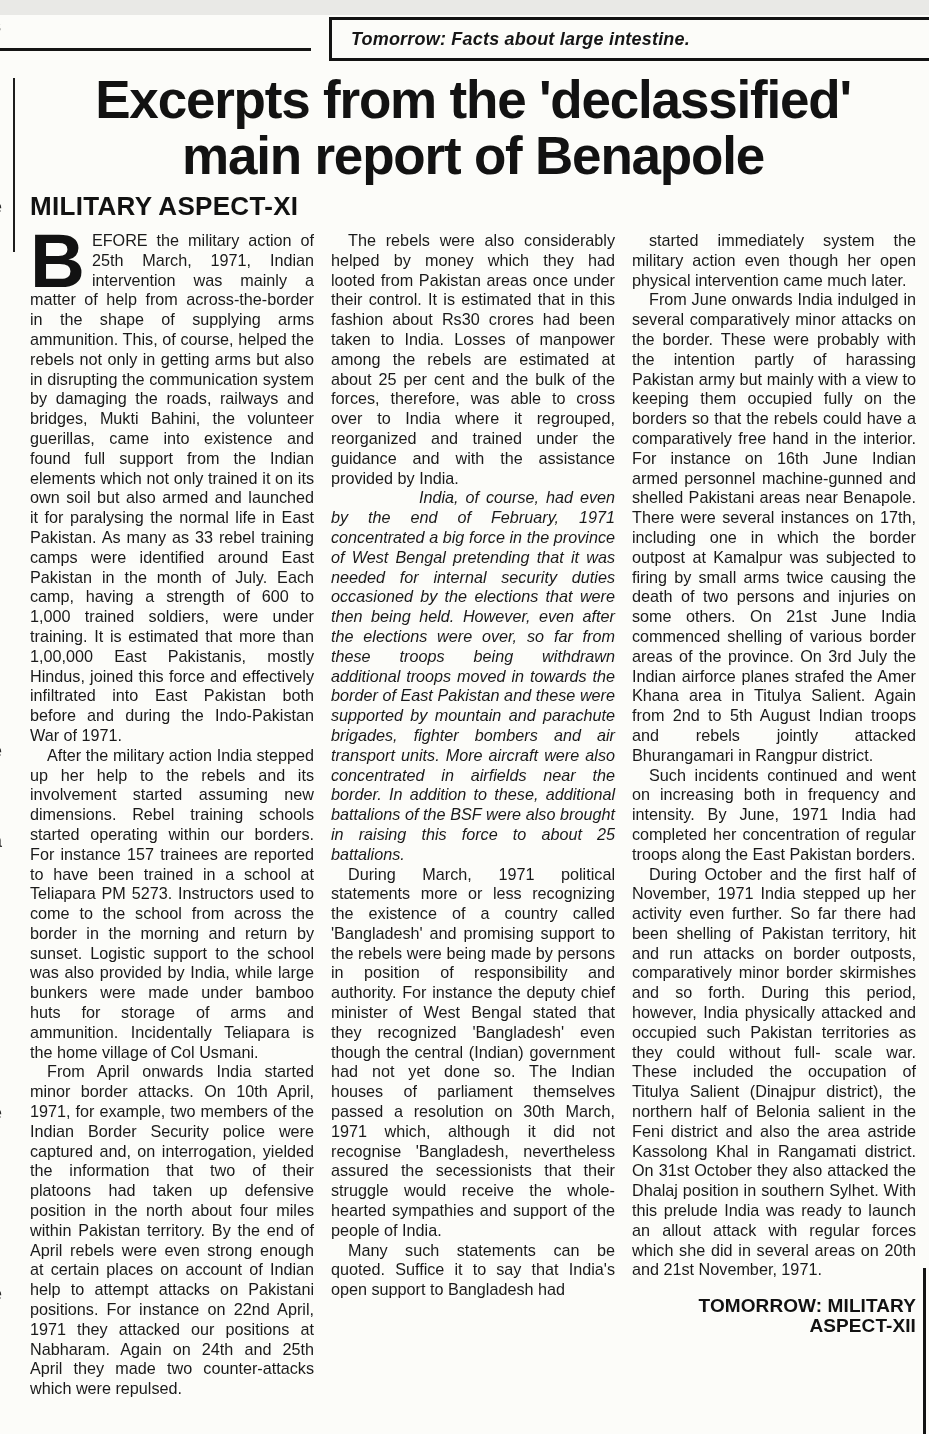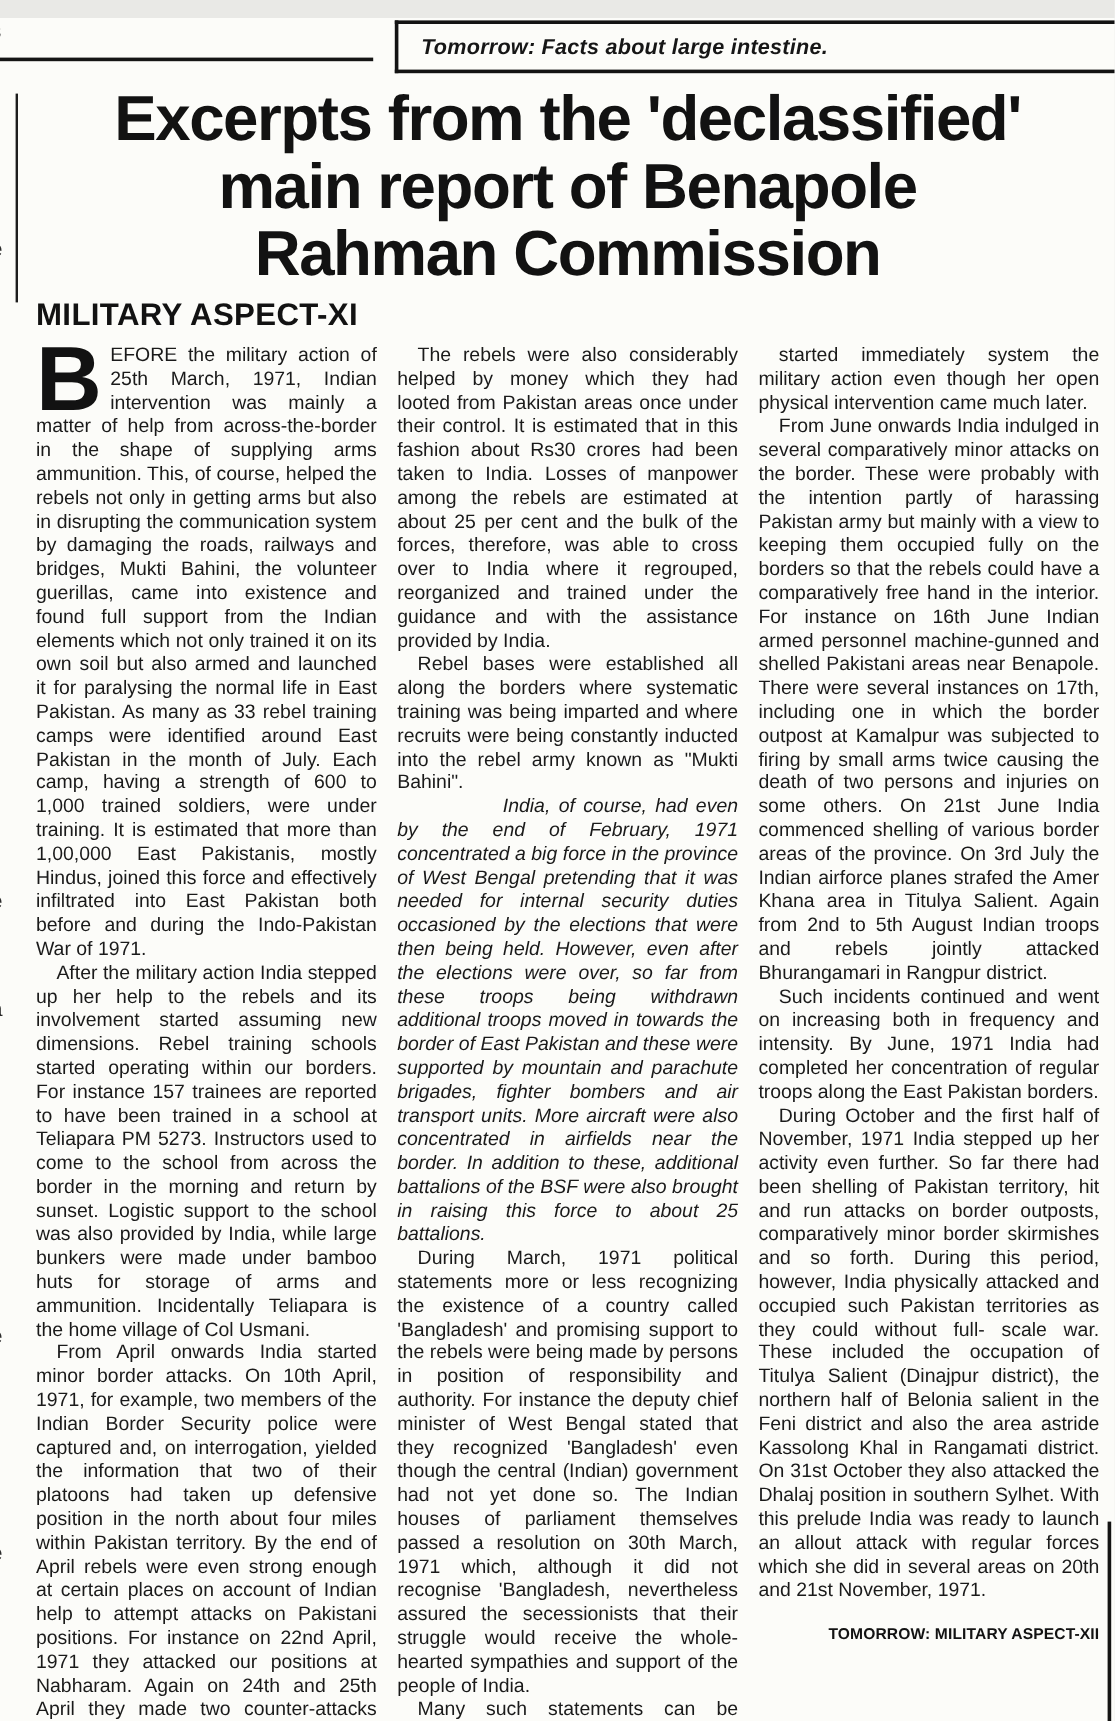--- a/index.html
+++ b/index.html
@@ -33,21 +33,21 @@
   .columns{display:flex;gap:17px;margin-top:9px;}
   .col{
     flex:0 0 284px;width:284px;
     font-size:16.2px;line-height:19.8px;text-align:justify;color:#1a1a1a;
   }
   .col p{margin:0;text-indent:17px;}
   .col p.lead{text-indent:0;}
   .col p.big-indent{text-indent:88px;font-style:italic;}
   .drop-cap{float:left;font-weight:700;font-size:76px;line-height:58px;margin:1px 7px 0 0;color:#121212;}
   .tomorrow-footer{
-    font-weight:700;font-size:13px;margin-top:16px;text-align:right;
+    font-weight:700;font-size:19px;margin-top:16px;text-align:right;
     letter-spacing:.1px;text-indent:0;color:#121212;
   }
 </style>
 </head>
 <body>
 
 <div class="page">
 
   <div class="edge-strip">
       <span class="frag">s</span>
@@ -73,33 +73,31 @@
   <div class="banner">
     <span>Tomorrow: Facts about large intestine.</span>
   </div>
 
   <div class="headline-rule"></div>
 
   <div class="content">
     <h1 class="headline">
       <span class="hl-line">Excerpts from the 'declassified'</span>
       <span class="hl-line">main report of Benapole</span>
-      <span class="hl-line">Rahman Commission</span>
     </h1>
     <h2 class="subhead">MILITARY ASPECT-XI</h2>
 
     <div class="columns">
       <div class="col">
           <p class="lead"><span class="drop-cap">B</span>EFORE the military action of 25th March, 1971, Indian intervention was mainly a matter of help from across-the-border in the shape of supplying arms ammunition. This, of course, helped the rebels not only in getting arms but also in disrupting the communication system by damaging the roads, railways and bridges, Mukti Bahini, the volunteer guerillas, came into existence and found full support from the Indian elements which not only trained it on its own soil but also armed and launched it for paralysing the normal life in East Pakistan. As many as 33 rebel training camps were identified around East Pakistan in the month of July. Each camp, having a strength of 600 to 1,000 trained soldiers, were under training. It is estimated that more than 1,00,000 East Pakistanis, mostly Hindus, joined this force and effectively infiltrated into East Pakistan both before and during the Indo-Pakistan War of 1971.</p>
           <p>After the military action India stepped up her help to the rebels and its involvement started assuming new dimensions. Rebel training schools started operating within our borders. For instance 157 trainees are reported to have been trained in a school at Teliapara PM 5273. Instructors used to come to the school from across the border in the morning and return by sunset. Logistic support to the school was also provided by India, while large bunkers were made under bamboo huts for storage of arms and ammunition. Incidentally Teliapara is the home village of Col Usmani.</p>
           <p>From April onwards India started minor border attacks. On 10th April, 1971, for example, two members of the Indian Border Security police were captured and, on interrogation, yielded the information that two of their platoons had taken up defensive position in the north about four miles within Pakistan territory. By the end of April rebels were even strong enough at certain places on account of Indian help to attempt attacks on Pakistani positions. For instance on 22nd April, 1971 they attacked our positions at Nabharam. Again on 24th and 25th April they made two counter-attacks which were repulsed.</p>
         </div>
       <div class="col">
           <p>The rebels were also considerably helped by money which they had looted from Pakistan areas once under their control. It is estimated that in this fashion about Rs30 crores had been taken to India. Losses of manpower among the rebels are estimated at about 25 per cent and the bulk of the forces, therefore, was able to cross over to India where it regrouped, reorganized and trained under the guidance and with the assistance provided by India.</p>
-          <p>Rebel bases were established all along the borders where systematic training was being imparted and where recruits were being constantly inducted into the rebel army known as "Mukti Bahini".</p>
           <p class="big-indent">India, of course, had even by the end of February, 1971 concentrated a big force in the province of West Bengal pretending that it was needed for internal security duties occasioned by the elections that were then being held. However, even after the elections were over, so far from these troops being withdrawn additional troops moved in towards the border of East Pakistan and these were supported by mountain and parachute brigades, fighter bombers and air transport units. More aircraft were also concentrated in airfields near the border. In addition to these, additional battalions of the BSF were also brought in raising this force to about 25 battalions.</p>
           <p>During March, 1971 political statements more or less recognizing the existence of a country called 'Bangladesh' and promising support to the rebels were being made by persons in position of responsibility and authority. For instance the deputy chief minister of West Bengal stated that they recognized 'Bangladesh' even though the central (Indian) government had not yet done so. The Indian houses of parliament themselves passed a resolution on 30th March, 1971 which, although it did not recognise 'Bangladesh, nevertheless assured the secessionists that their struggle would receive the whole-hearted sympathies and support of the people of India.</p>
           <p>Many such statements can be quoted. Suffice it to say that India's open support to Bangladesh had</p>
         </div>
       <div class="col">
         <p>started immediately system the military action even though her open physical intervention came much later.</p>
           <p>From June onwards India indulged in several comparatively minor attacks on the border. These were probably with the intention partly of harassing Pakistan army but mainly with a view to keeping them occupied fully on the borders so that the rebels could have a comparatively free hand in the interior. For instance on 16th June Indian armed personnel machine-gunned and shelled Pakistani areas near Benapole. There were several instances on 17th, including one in which the border outpost at Kamalpur was subjected to firing by small arms twice causing the death of two persons and injuries on some others. On 21st June India commenced shelling of various border areas of the province. On 3rd July the Indian airforce planes strafed the Amer Khana area in Titulya Salient. Again from 2nd to 5th August Indian troops and rebels jointly attacked Bhurangamari in Rangpur district.</p>
           <p>Such incidents continued and went on increasing both in frequency and intensity. By June, 1971 India had completed her concentration of regular troops along the East Pakistan borders.</p>
           <p>During October and the first half of November, 1971 India stepped up her activity even further. So far there had been shelling of Pakistan territory, hit and run attacks on border outposts, comparatively minor border skirmishes and so forth. During this period, however, India physically attacked and occupied such Pakistan territories as they could without full- scale war. These included the occupation of Titulya Salient (Dinajpur district), the northern half of Belonia salient in the Feni district and also the area astride Kassolong Khal in Rangamati district. On 31st October they also attacked the Dhalaj position in southern Sylhet. With this prelude India was ready to launch an allout attack with regular forces which she did in several areas on 20th and 21st November, 1971.</p>
           <div class="tomorrow-footer col-end">TOMORROW: MILITARY ASPECT-XII</div>

